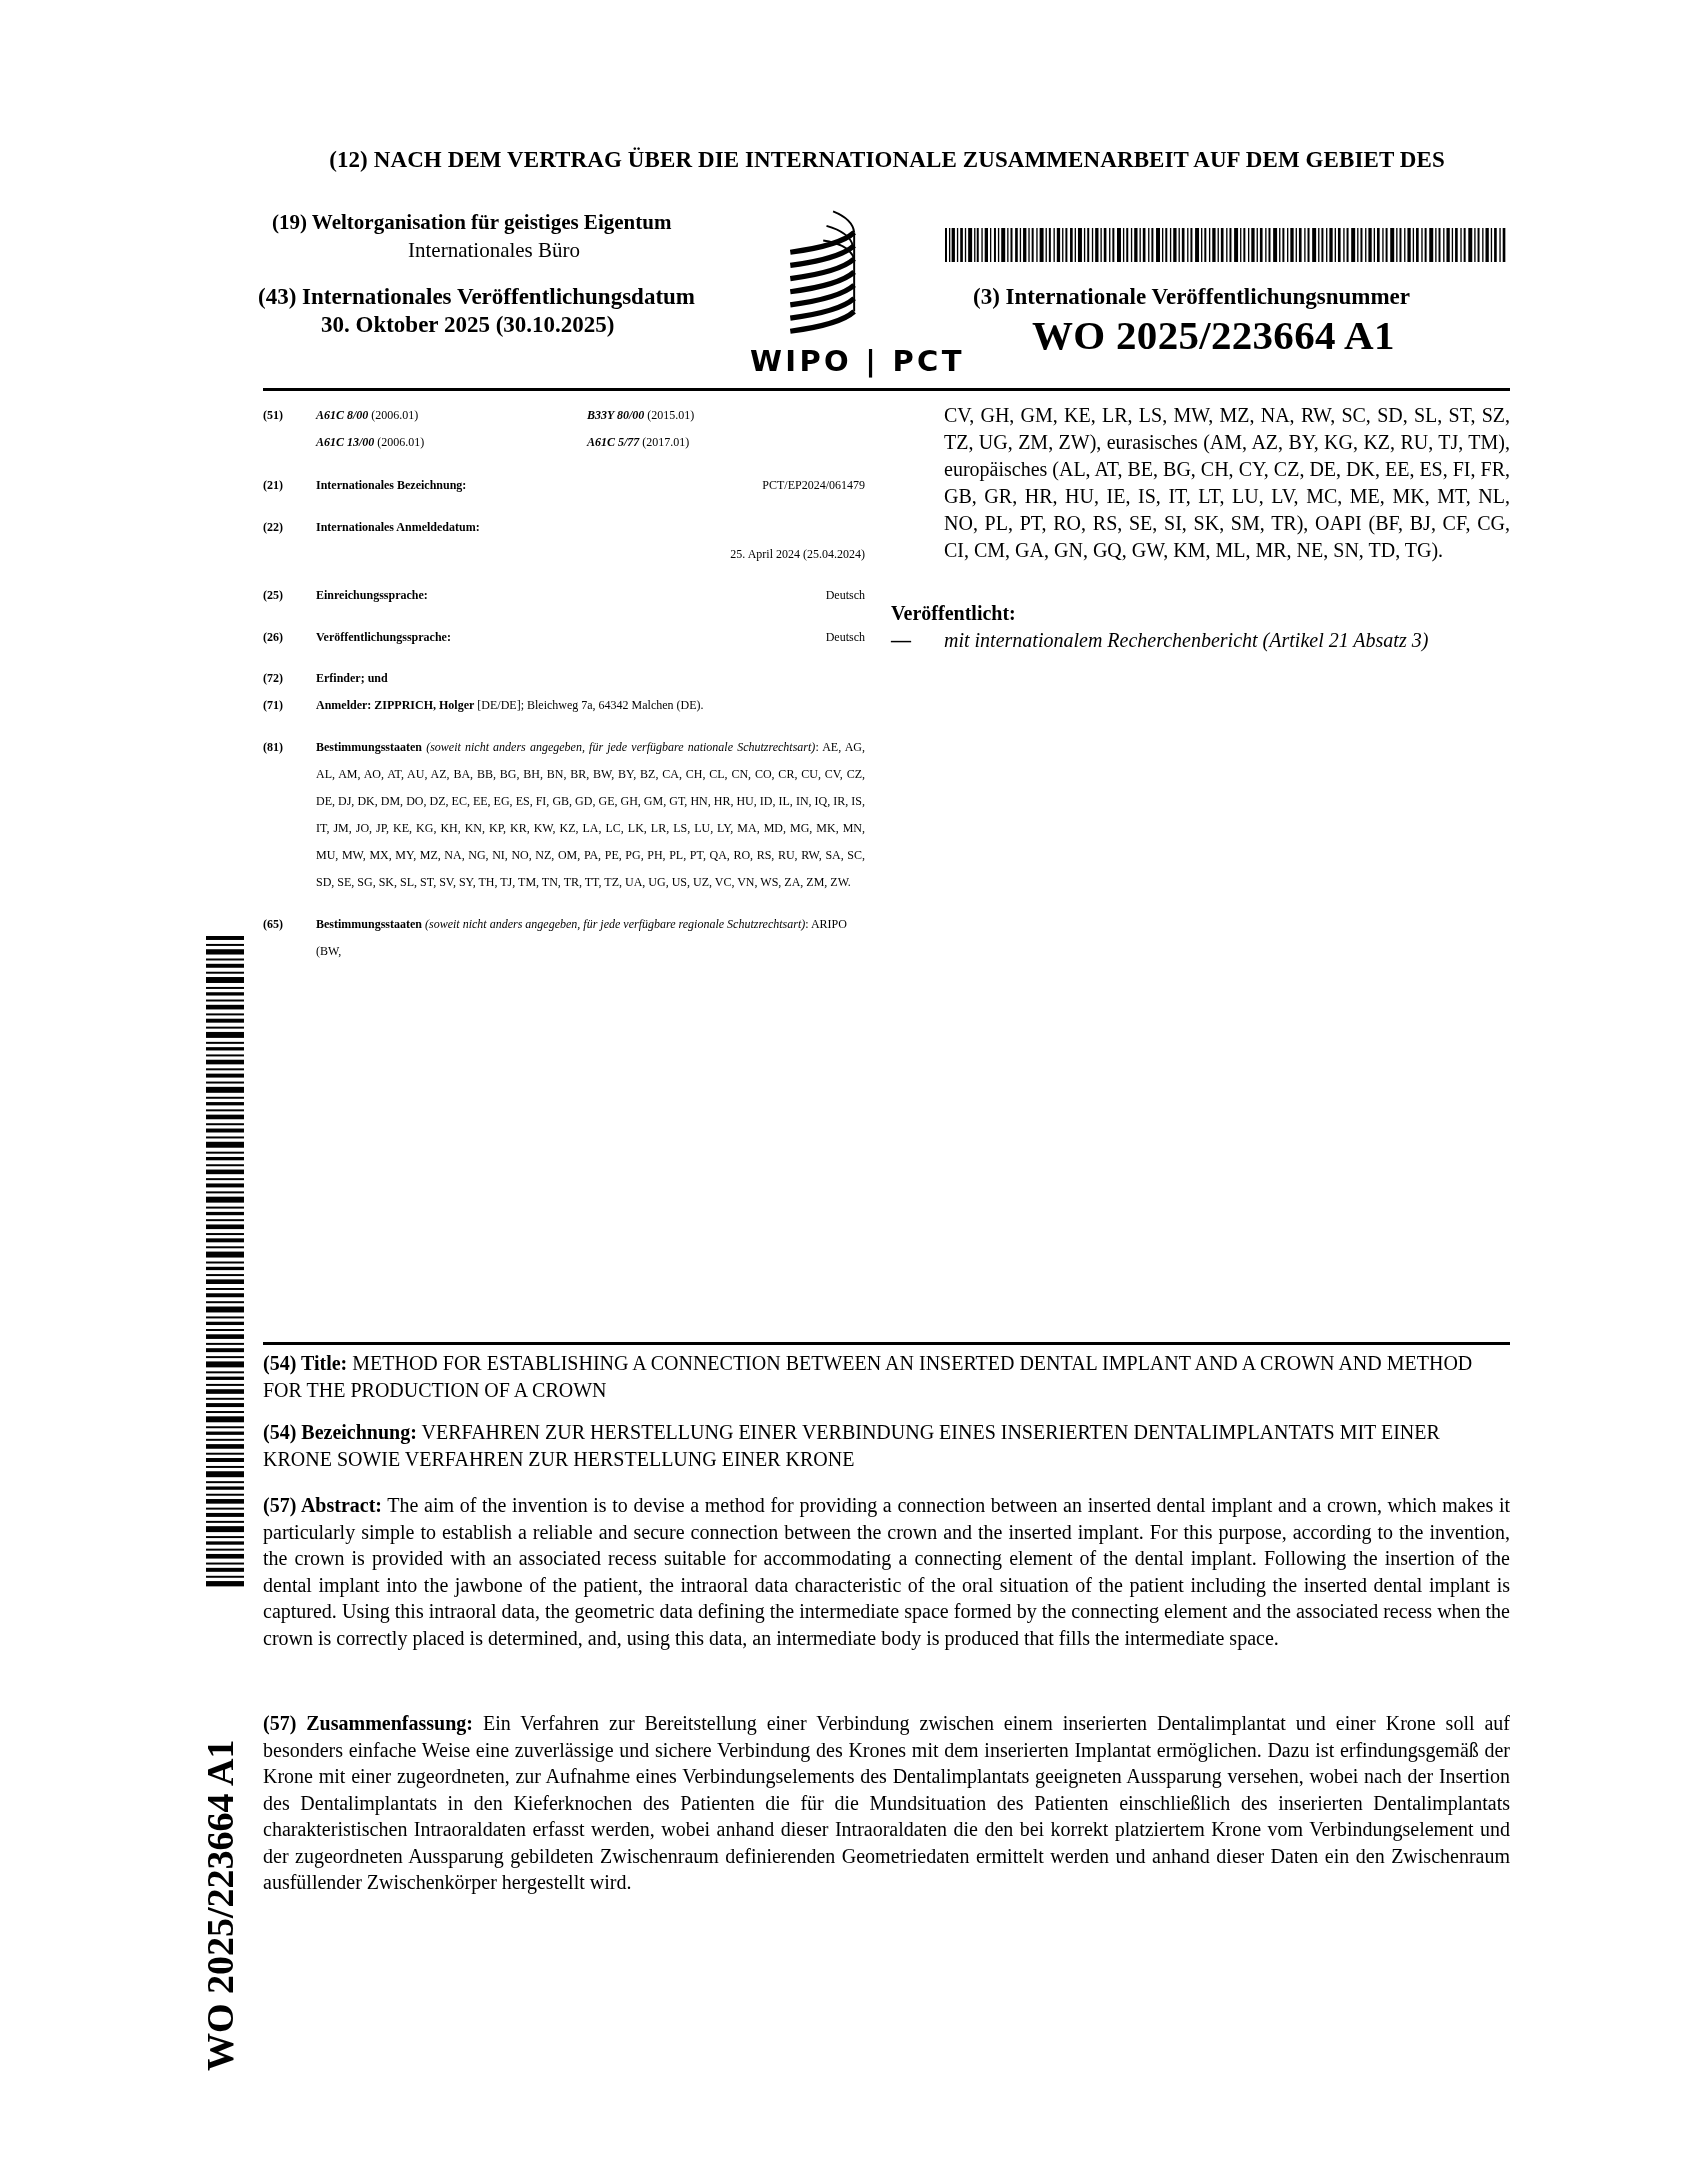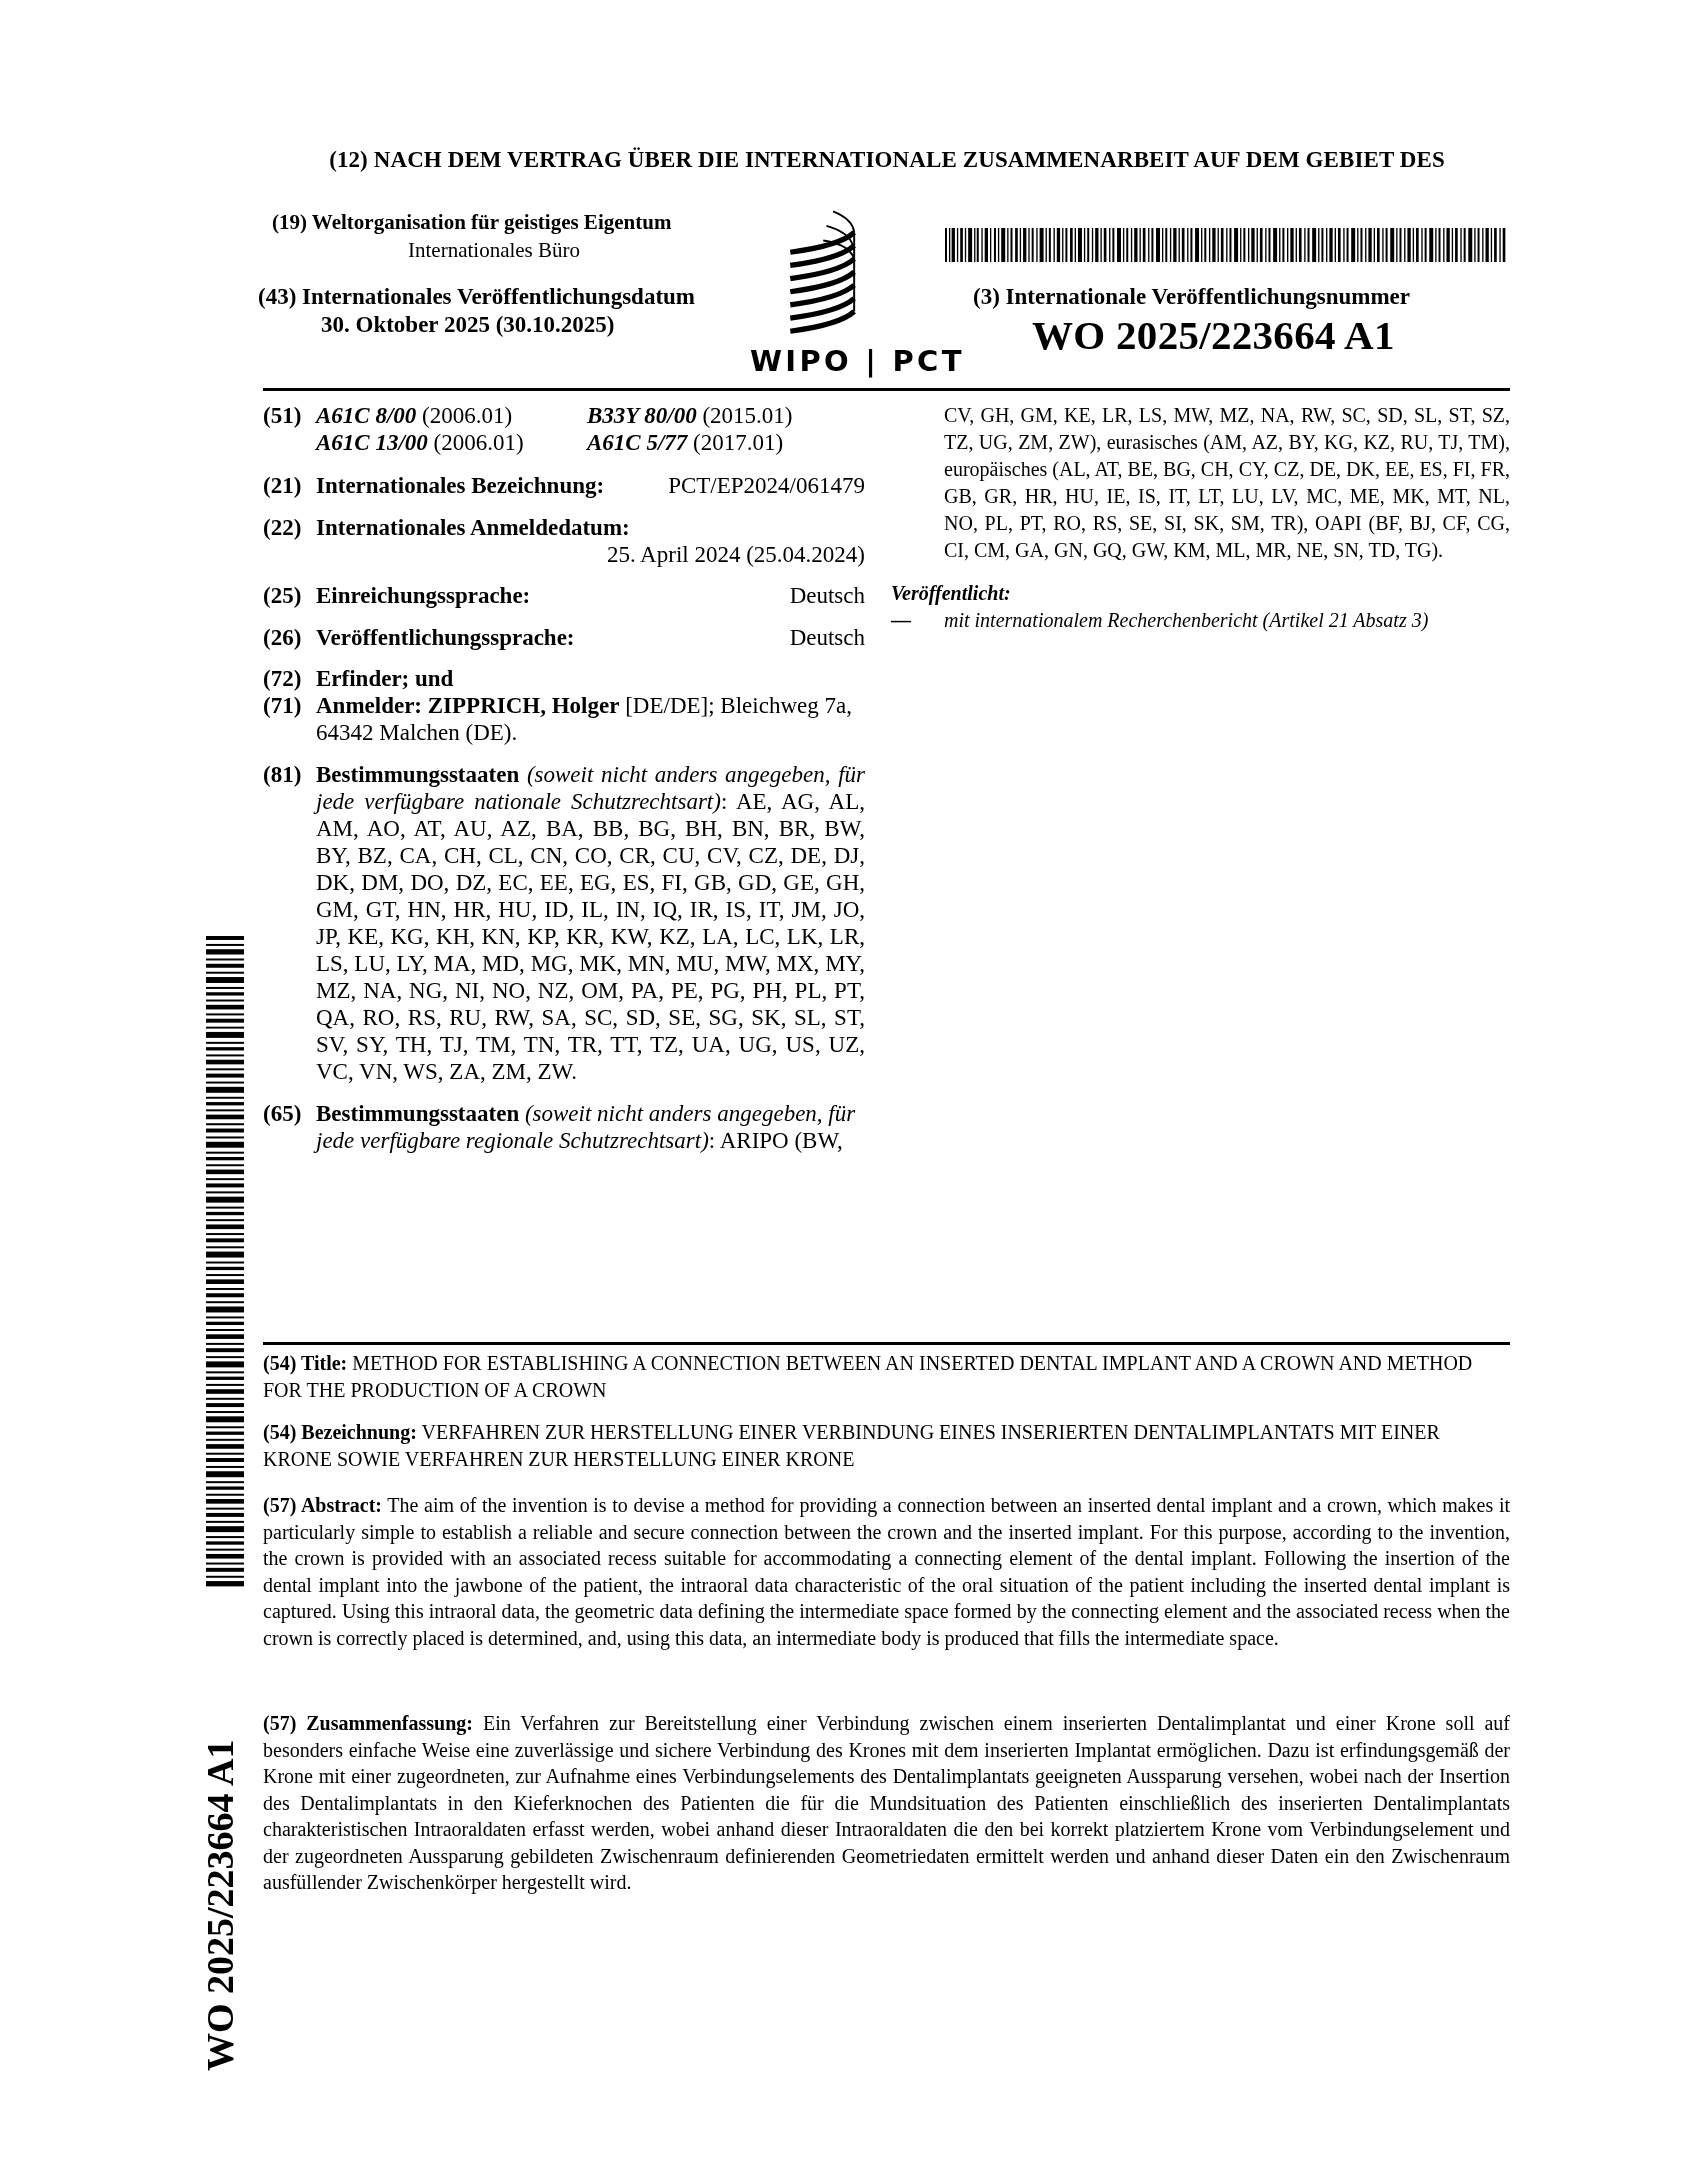--- a/index.html
+++ b/index.html
@@ -23,21 +23,21 @@
   #wipo-text { left:750px; top:344px; font-family:"DejaVu Sans", sans-serif;
     font-size:29px; font-weight:bold; letter-spacing:3.3px; }
 
   #barcode-top { left:945px; top:228px; width:561px; height:34px; }
   #pubnum-label { left:973px; top:284px; font-size:23px; font-weight:bold; }
   #pubnum { left:1032px; top:311px; font-size:41px; font-weight:bold; letter-spacing:0.3px; }
 
   .rule { position:absolute; left:263px; width:1247px; height:3.3px; background:#000; }
 
   
-  .col-left { position:absolute; left:263px; width:602px; font-size:23px; line-height:27px; }
+  .col-left { position:absolute; left:263px; width:602px; font-size:12px; line-height:27px; }
   .entry { position:relative; padding-left:53px; }
   .entry .num { position:absolute; left:0; top:0; }
   .entry .right { float:right; }
   .ipc-row { display:flex; }
   .ipc-row span.c1 { width:271px; }
 
   .col-right { position:absolute; left:891px; width:619px; font-size:20px; line-height:27px; }
   .indent { padding-left:53px; }
 
   
@@ -279,21 +279,21 @@
 
   <div class="entry" style="margin-top:14.6px;">
     <span class="num b">(65)</span>
     <span class="b">Bestimmungsstaaten</span>
     <span class="i">(soweit nicht anders angegeben, für jede verfügbare regionale Schutzrechtsart)</span><span>: ARIPO (BW,</span>
   </div>
 </div>
 
 <div class="col-right" style="top:402px;">
   <div class="indent" style="text-align:justify;">CV, GH, GM, KE, LR, LS, MW, MZ, NA, RW, SC, SD, SL, ST, SZ, TZ, UG, ZM, ZW), eurasisches (AM, AZ, BY, KG, KZ, RU, TJ, TM), europäisches (AL, AT, BE, BG, CH, CY, CZ, DE, DK, EE, ES, FI, FR, GB, GR, HR, HU, IE, IS, IT, LT, LU, LV, MC, ME, MK, MT, NL, NO, PL, PT, RO, RS, SE, SI, SK, SM, TR), OAPI (BF, BJ, CF, CG, CI, CM, GA, GN, GQ, GW, KM, ML, MR, NE, SN, TD, TG).</div>
-  <div style="margin-top:16px;font-style:italic;" class="b">Veröffentlicht:</div>
+  <div style="margin-top:36px;" class="b">Veröffentlicht:</div>
   <div class="entry">
     <span class="num b">—</span>
     <span class="i">mit internationalem Recherchenbericht (Artikel 21 Absatz 3)</span>
   </div>
 </div>
 
 <div class="rule" style="top:1342px;"></div>
 
 <div class="full" style="top:1350px; text-align:left;">
   <span class="b">(54) Title:</span>

